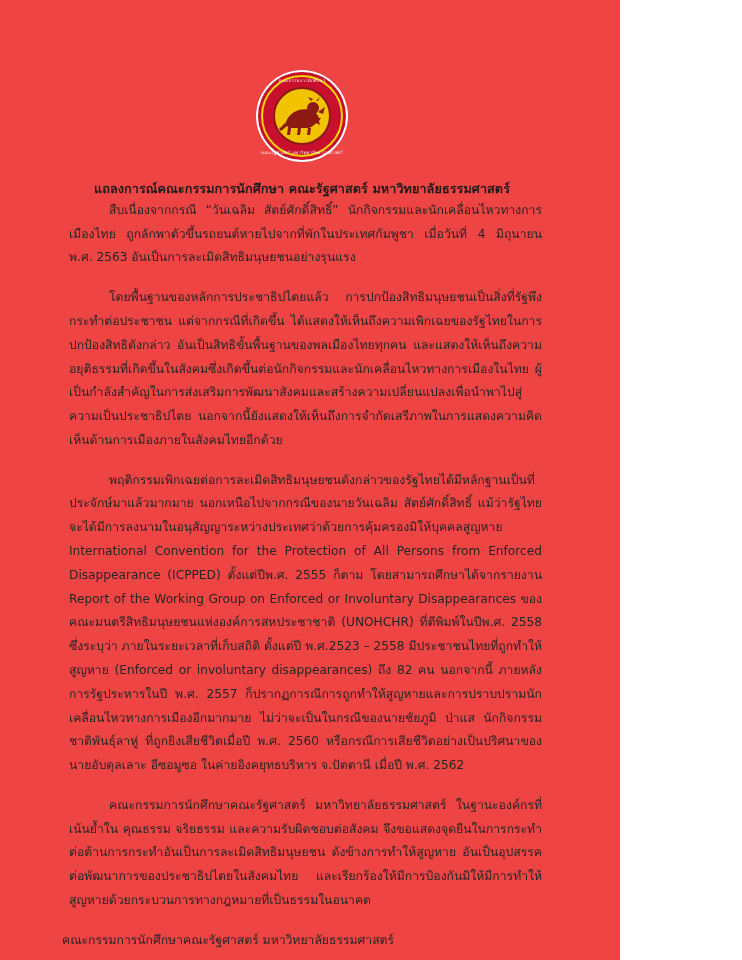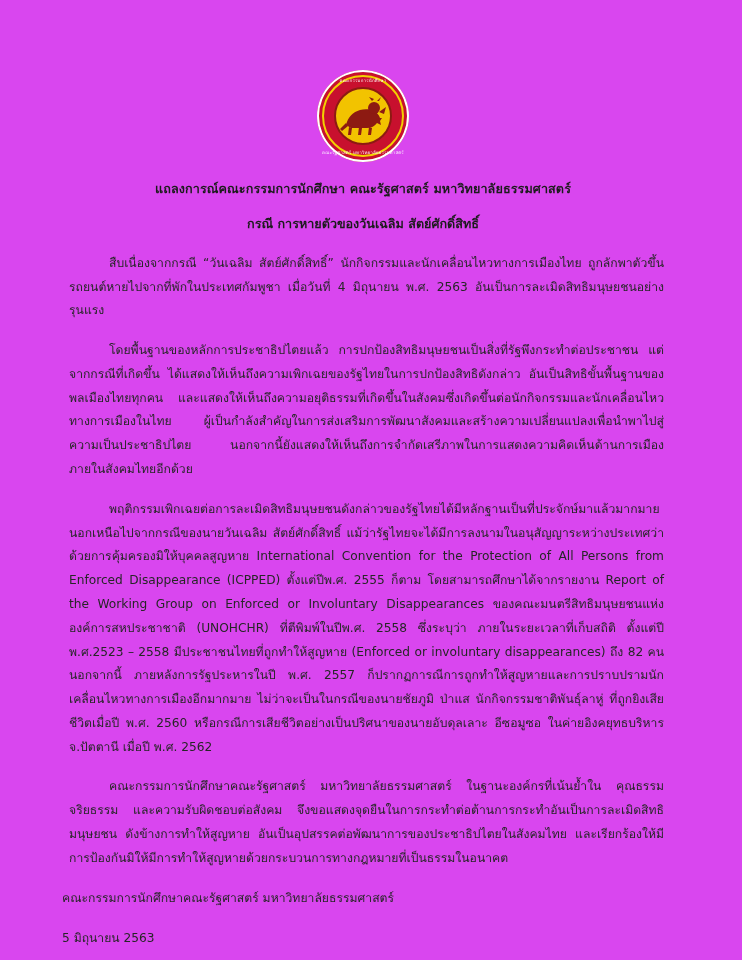--- a/index.html
+++ b/index.html
@@ -9,23 +9,23 @@
   }
   body {
     width: 742px;
     height: 960px;
     font-family: "DejaVu Sans", "Liberation Sans", sans-serif;
     color: #231f20;
     overflow: hidden;
   }
   .page {
     position: relative;
-    width: 742px;
+    width: 620px;
     height: 960px;
-    background: #d946ef;
+    background: #ef4444;
     box-sizing: border-box;
     padding: 70px 78px 40px 62px;
   }
   .logo-wrap {
     display: flex;
     justify-content: center;
     align-items: center;
     margin-bottom: 18px;
   }
   .logo {
@@ -137,21 +137,20 @@
             <path d="M20 32 L19 40 L22 40 L23 33 Z"></path>
             <path d="M30 32 L29 40 L32 40 L33 33 Z"></path>
             <path d="M7 28 L1 34 L3 36 L9 31 Z"></path>
           </g>
         </svg>
       </div>
     </div>
   </div>
 
   <div class="doc-title">แถลงการณ์คณะกรรมการนักศึกษา คณะรัฐศาสตร์ มหาวิทยาลัยธรรมศาสตร์</div>
-  <div class="doc-subtitle">กรณี การหายตัวของวันเฉลิม สัตย์ศักดิ์สิทธิ์</div>
 
   <div class="body-text">
     <p>สืบเนื่องจากกรณี “วันเฉลิม สัตย์ศักดิ์สิทธิ์” นักกิจกรรมและนักเคลื่อนไหวทางการเมืองไทย ถูกลักพาตัวขึ้นรถยนต์หายไปจากที่พักในประเทศกัมพูชา เมื่อวันที่ 4 มิถุนายน พ.ศ. 2563 อันเป็นการละเมิดสิทธิมนุษยชนอย่างรุนแรง</p>
     <p>โดยพื้นฐานของหลักการประชาธิปไตยแล้ว การปกป้องสิทธิมนุษยชนเป็นสิ่งที่รัฐพึงกระทำต่อประชาชน แต่จากกรณีที่เกิดขึ้น ได้แสดงให้เห็นถึงความเพิกเฉยของรัฐไทยในการปกป้องสิทธิดังกล่าว อันเป็นสิทธิขั้นพื้นฐานของพลเมืองไทยทุกคน และแสดงให้เห็นถึงความอยุติธรรมที่เกิดขึ้นในสังคมซึ่งเกิดขึ้นต่อนักกิจกรรมและนักเคลื่อนไหวทางการเมืองในไทย ผู้เป็นกำลังสำคัญในการส่งเสริมการพัฒนาสังคมและสร้างความเปลี่ยนแปลงเพื่อนำพาไปสู่ความเป็นประชาธิปไตย นอกจากนี้ยังแสดงให้เห็นถึงการจำกัดเสรีภาพในการแสดงความคิดเห็นด้านการเมืองภายในสังคมไทยอีกด้วย</p>
     <p>พฤติกรรมเพิกเฉยต่อการละเมิดสิทธิมนุษยชนดังกล่าวของรัฐไทยได้มีหลักฐานเป็นที่ประจักษ์มาแล้วมากมาย นอกเหนือไปจากกรณีของนายวันเฉลิม สัตย์ศักดิ์สิทธิ์ แม้ว่ารัฐไทยจะได้มีการลงนามในอนุสัญญาระหว่างประเทศว่าด้วยการคุ้มครองมิให้บุคคลสูญหาย International Convention for the Protection of All Persons from Enforced Disappearance (ICPPED) ตั้งแต่ปีพ.ศ. 2555 ก็ตาม โดยสามารถศึกษาได้จากรายงาน Report of the Working Group on Enforced or Involuntary Disappearances ของคณะมนตรีสิทธิมนุษยชนแห่งองค์การสหประชาชาติ (UNOHCHR) ที่ตีพิมพ์ในปีพ.ศ. 2558 ซึ่งระบุว่า ภายในระยะเวลาที่เก็บสถิติ ตั้งแต่ปี พ.ศ.2523 – 2558 มีประชาชนไทยที่ถูกทำให้สูญหาย (Enforced or involuntary disappearances) ถึง 82 คน นอกจากนี้ ภายหลังการรัฐประหารในปี พ.ศ. 2557 ก็ปรากฏการณีการถูกทำให้สูญหายและการปราบปรามนักเคลื่อนไหวทางการเมืองอีกมากมาย ไม่ว่าจะเป็นในกรณีของนายชัยภูมิ ป่าแส นักกิจกรรมชาติพันธุ์ลาหู่ ที่ถูกยิงเสียชีวิตเมื่อปี พ.ศ. 2560 หรือกรณีการเสียชีวิตอย่างเป็นปริศนาของนายอับดุลเลาะ อีซอมูซอ ในค่ายอิงคยุทธบริหาร จ.ปัตตานี เมื่อปี พ.ศ. 2562</p>
     <p>คณะกรรมการนักศึกษาคณะรัฐศาสตร์ มหาวิทยาลัยธรรมศาสตร์ ในฐานะองค์กรที่เน้นย้ำใน คุณธรรม จริยธรรม และความรับผิดชอบต่อสังคม จึงขอแสดงจุดยืนในการกระทำต่อต้านการกระทำอันเป็นการละเมิดสิทธิมนุษยชน ดังข้างการทำให้สูญหาย อันเป็นอุปสรรคต่อพัฒนาการของประชาธิปไตยในสังคมไทย และเรียกร้องให้มีการป้องกันมิให้มีการทำให้สูญหายด้วยกระบวนการทางกฎหมายที่เป็นธรรมในอนาคต</p>
   </div>
 
   <div class="signature">คณะกรรมการนักศึกษาคณะรัฐศาสตร์ มหาวิทยาลัยธรรมศาสตร์</div>
   <div class="date-line">5 มิถุนายน 2563</div>

